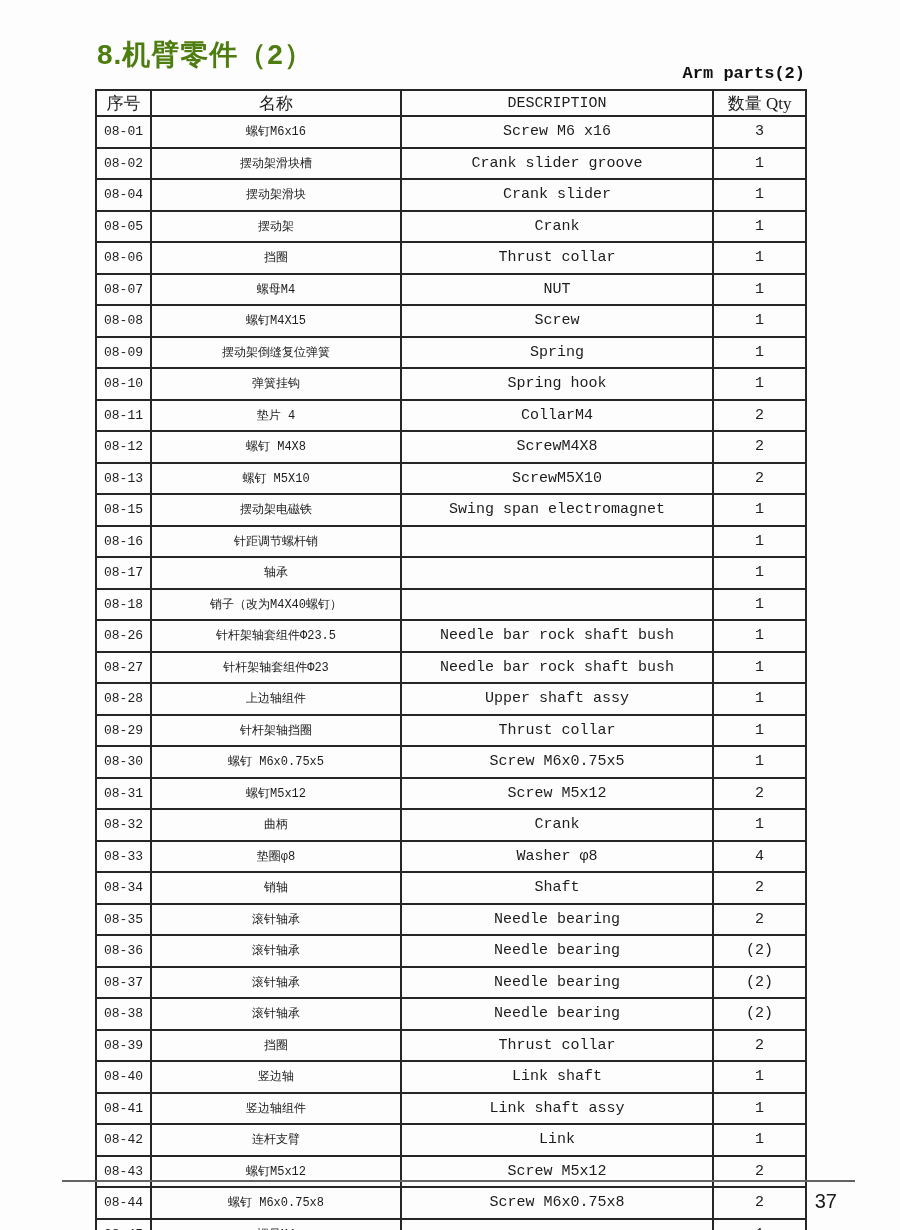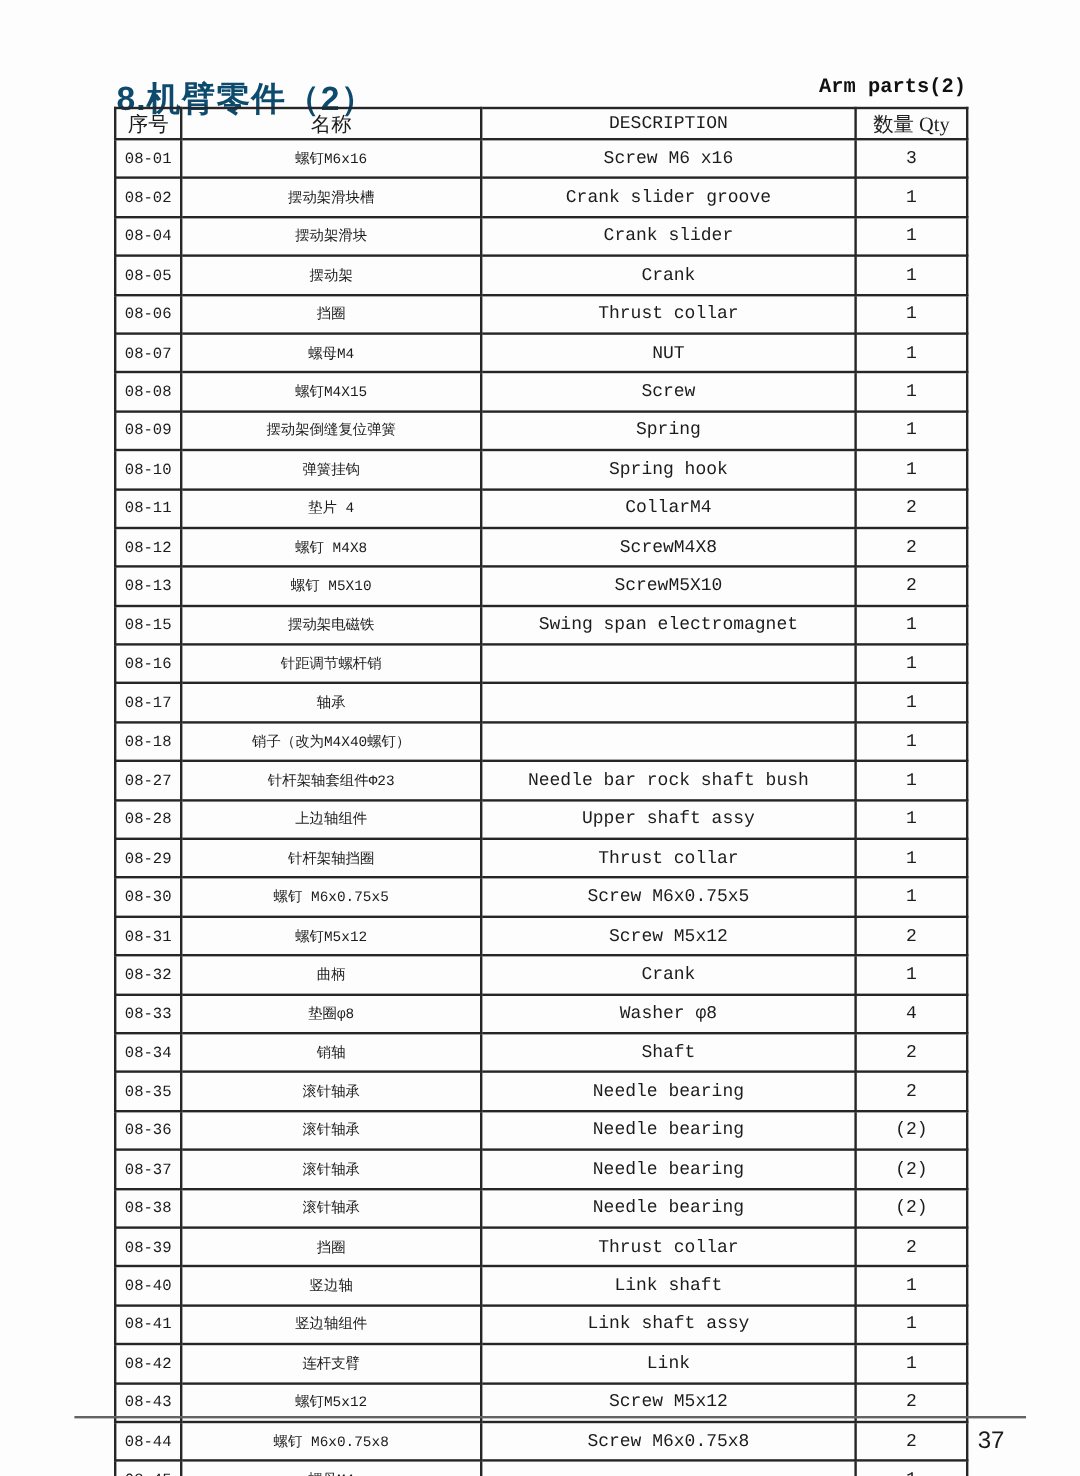--- a/index.html
+++ b/index.html
@@ -11,26 +11,26 @@
     position: relative;
     overflow: hidden;
   }
   .page {
     position: absolute;
     width: 900px; height: 1230px;
     top: 0; left: 0;
   }
   .page-title {
     position: absolute;
-    left: 97px; top: 64px;
+    left: 97px; top: 36px;
     font-family: "Liberation Sans", sans-serif;
     font-weight: bold;
     font-size: 28px;
     letter-spacing: 1px;
-    color: #0c4a6e;
+    color: #4d7c0f;
   }
   .page-title-en {
     position: absolute;
     right: 95px; top: 64px;
     font-family: "Liberation Mono", monospace;
     font-weight: bold;
     font-size: 17px;
     color: #111;
   }
   table.parts {
@@ -189,20 +189,26 @@
           <td class="col-desc"></td>
           <td class="col-qty">1</td>
         </tr>
         <tr>
           <td class="col-no">08-18</td>
           <td class="col-name">销子（改为M4X40螺钉）</td>
           <td class="col-desc"></td>
           <td class="col-qty">1</td>
         </tr>
         <tr>
+          <td class="col-no">08-26</td>
+          <td class="col-name">针杆架轴套组件Φ23.5</td>
+          <td class="col-desc">Needle bar rock shaft bush</td>
+          <td class="col-qty">1</td>
+        </tr>
+        <tr>
           <td class="col-no">08-27</td>
           <td class="col-name">针杆架轴套组件Φ23</td>
           <td class="col-desc">Needle bar rock shaft bush</td>
           <td class="col-qty">1</td>
         </tr>
         <tr>
           <td class="col-no">08-28</td>
           <td class="col-name">上边轴组件</td>
           <td class="col-desc">Upper shaft assy</td>
           <td class="col-qty">1</td>

